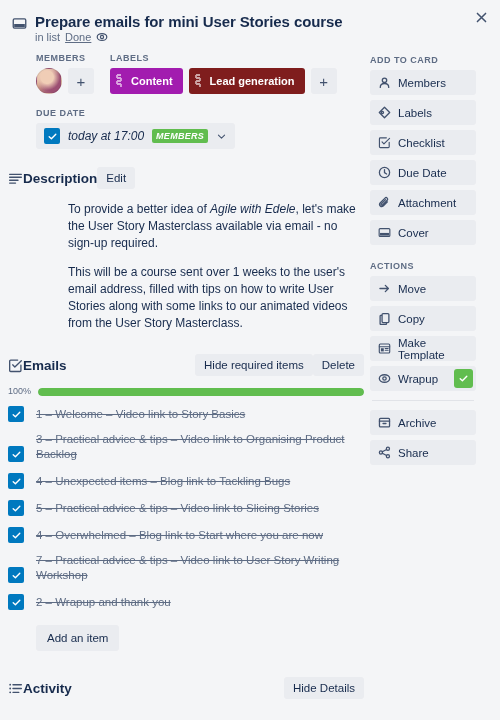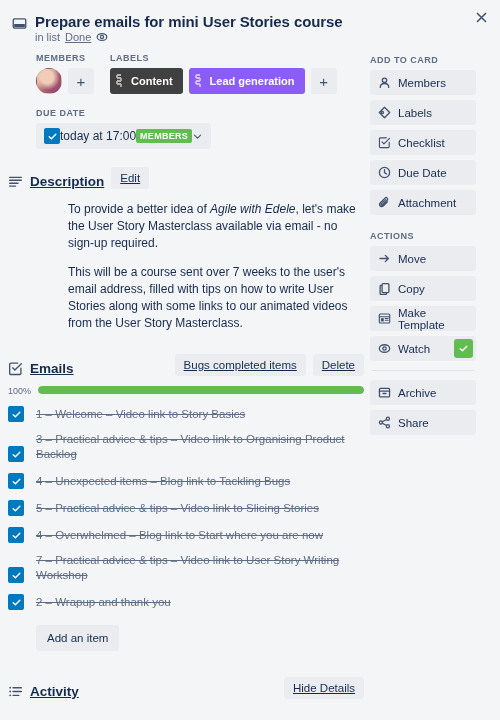--- a/index.html
+++ b/index.html
@@ -64,50 +64,51 @@
   .chip {
     height:26px; min-width:48px; border-radius:3px; color:#fff;
     font-size:11px; font-weight:700; display:flex; align-items:center;
     padding:0 10px 0 4px; gap:4px; cursor:pointer;
   }
   .chip .tex { width:13px; height:16px; flex:0 0 auto; opacity:.6; }
 
   
   .due-wrap { margin-top:14px; }
   .due-pill {
-    display:inline-flex; align-items:center; 
+    display:inline-flex; align-items:center; gap:8px;
     background:#091e420a; border-radius:3px; height:26px; padding:0 8px 0 0;
     cursor:pointer;
+    font-style:italic;
   }
   .due-check {
     width:16px; height:16px; border-radius:2px; background:#0079bf;
     margin-left:8px; display:flex; align-items:center; justify-content:center;
   }
   .due-text { font-size:12px; color:#172b4d; }
   .badge-complete {
     background:#61bd4f; color:#fff; font-size:9px; font-weight:700;
     letter-spacing:.3px; padding:2px 4px; border-radius:2px;
   }
 
   
-  .sec-head { display:flex; align-items:flex-end; gap:7px; margin-left:-28px;text-decoration:underline; }
+  .sec-head { display:flex; align-items:center; gap:0; margin-left:-28px; }
   .sec-head .ttl { font-size:13.5px; font-weight:700; }
   .btn-grey {
     background:#091e420a; color:#172b4d; border:none; border-radius:3px;
     font-size:11.5px; font-family:inherit; padding:5px 9px; cursor:pointer;
   }
   .spacer { flex:1; }
 
   .desc { font-size:12px; line-height:17px; color:#172b4d; margin-top:12px;margin-left:32px; }
   .desc p { margin:0 0 12px 0; }
   .desc em { font-style:italic; }
 
   
   .chk-sec { margin-top:22px; }
-  .prog-row { display:flex; align-items:flex-start; gap:6px; margin:10px 0 4px -28px; }
+  .prog-row { display:flex; align-items:flex-end; gap:6px; margin:10px 0 4px -28px; }
   .prog-pct { font-size:9px; color:#5e6c84; width:24px; text-align:left; font-weight:400; }
   .prog-track { flex:1; height:8px; border-radius:4px; background:#091e4214; overflow:hidden; }
   .prog-fill { height:100%; border-radius:4px; background:#61bd4f; }
 
   .chk-item { display:flex; align-items:flex-end; gap:12px; padding:5px 0 5px 0; margin-left:-28px; }
   .chk-box {
     width:16px; height:16px; border-radius:2px; background:#0079bf; margin-top:1px;
     display:flex; align-items:center; justify-content:center; flex:0 0 auto; cursor:pointer;
   }
   .chk-txt { font-size:11.5px; color:#5e6c84; text-decoration:line-through; line-height:15px; }
@@ -168,27 +169,27 @@
         <div>
           <div class="sec-label">MEMBERS</div>
           <div class="chips">
             <div class="avatar"></div>
             <div class="plus-btn">+</div>
           </div>
         </div>
         <div>
           <div class="sec-label">LABELS</div>
           <div class="chips">
-            <div class="chip" style="background:#404040">
+            <div class="chip" style="background:#a21caf">
               <svg class="tex" viewBox="0 0 13 16">
                 <path d="M3 2h4M3 2v3M3 5h4M7 5v3M7 8h-4M3 8v3M3 11h4M7 11v3" fill="none" stroke="#fff" stroke-width="1.8"></path>
               </svg>
               <span>Content</span>
             </div>
-            <div class="chip" style="background:#8b5cf6">
+            <div class="chip" style="background:#7f1d1d">
               <svg class="tex" viewBox="0 0 13 16">
                 <path d="M3 2h4M3 2v3M3 5h4M7 5v3M7 8h-4M3 8v3M3 11h4M7 11v3" fill="none" stroke="#fff" stroke-width="1.8"></path>
               </svg>
               <span>Lead generation</span>
             </div>
             <div class="plus-btn">+</div>
           </div>
         </div>
       </div>
 
@@ -213,33 +214,33 @@
           <svg class="ico" width="15" height="15" viewBox="0 0 18 18">
             <path d="M2 4h14M2 7.5h14M2 11h10M2 14.5h7" fill="none" stroke="#42526e" stroke-width="1.7" stroke-linecap="round"></path>
           </svg>
           <div class="ttl">Description</div>
           <button class="btn-grey">Edit</button>
         </div>
         <div class="desc">
           <p>
             <span>To provide a better idea of </span><em>Agile with Edele</em><span>, let's make the User Story Masterclass available via email - no sign-up required.</span>
           </p>
-          <p>This will be a course sent over 7 weeks to the user's email address, filled with tips on how to write User Stories along with some links to our animated videos from the User Story Masterclass.</p>
+          <p>This will be a course sent over 1 weeks to the user's email address, filled with tips on how to write User Stories along with some links to our animated videos from the User Story Masterclass.</p>
         </div>
       </div>
 
       <div class="chk-sec">
         <div class="sec-head">
           <svg class="ico" width="15" height="15" viewBox="0 0 18 18">
             <path d="M15.5 8.6V15a1.2 1.2 0 0 1-1.2 1.2H3.2A1.2 1.2 0 0 1 2 15V3.7a1.2 1.2 0 0 1 1.2-1.2h8.4" class="icon-stroke"></path>
             <path d="M5.6 8.2 L8.2 10.8 L16 3.2" class="icon-stroke"></path>
           </svg>
           <div class="ttl">Emails</div>
           <div class="spacer"></div>
-          <button class="btn-grey">Bugs completed items</button>
+          <button class="btn-grey">Hide required items</button>
           <button class="btn-grey">Delete</button>
         </div>
 
         <div class="prog-row">
           <div class="prog-pct">100%</div>
           <div class="prog-track">
             <div class="prog-fill" id="progFill" style="width: 100%; background: rgb(97, 189, 79);"></div>
           </div>
         </div>
 
@@ -360,20 +361,27 @@
           <span class="lbl">Due Date</span>
         </div>
 
         <div class="rail-btn">
           <svg class="ico" width="13" height="13" viewBox="0 0 16 16">
             <path d="M11.6 7.2 L6.4 12.4a2.7 2.7 0 0 1-3.8-3.8l6-6a1.9 1.9 0 0 1 2.7 2.7l-5.8 5.8a1 1 0 0 1-1.4-1.4l5.2-5.2" class="icon-stroke"></path>
           </svg>
           <span class="lbl">Attachment</span>
         </div>
 
+        <div class="rail-btn">
+          <svg class="ico" width="13" height="13" viewBox="0 0 18 18">
+            <rect x="1.6" y="3.6" width="14.8" height="10.8" rx="1.4" class="icon-stroke"></rect>
+            <rect x="2.8" y="9.6" width="12.4" height="3.6" fill="#42526e"></rect>
+          </svg>
+          <span class="lbl">Cover</span>
+        </div>
       </div>
 
       <div class="rail-group">
         <div class="sec-label">ACTIONS</div>
 
         <div class="rail-btn">
           <svg class="ico" width="13" height="13" viewBox="0 0 16 16">
             <path d="M2.4 8h10.4M9 4.2 L12.8 8 L9 11.8" class="icon-stroke"></path>
           </svg>
           <span class="lbl">Move</span>
@@ -395,21 +403,21 @@
             <path d="M10 9h4M10 11.4h4" class="icon-stroke"></path>
           </svg>
           <span class="lbl">Make Template</span>
         </div>
 
         <div class="rail-btn">
           <svg class="ico" width="13" height="13" viewBox="0 0 16 16">
             <ellipse cx="8" cy="8" rx="6.4" ry="4.6" class="icon-stroke"></ellipse>
             <circle cx="8" cy="8" r="2.1" class="icon-stroke"></circle>
           </svg>
-          <span class="lbl">Watch</span>
+          <span class="lbl">Wrapup</span>
           <div class="watch-on">
             <svg class="ico" width="11" height="11" viewBox="0 0 16 16">
               <path d="M3.2 8.4 L6.4 11.4 L12.8 4.8" fill="none" stroke="#fff" stroke-width="2" stroke-linecap="round" stroke-linejoin="round"></path>
             </svg>
           </div>
         </div>
 
         <div class="rail-sep"></div>
 
         <div class="rail-btn">

